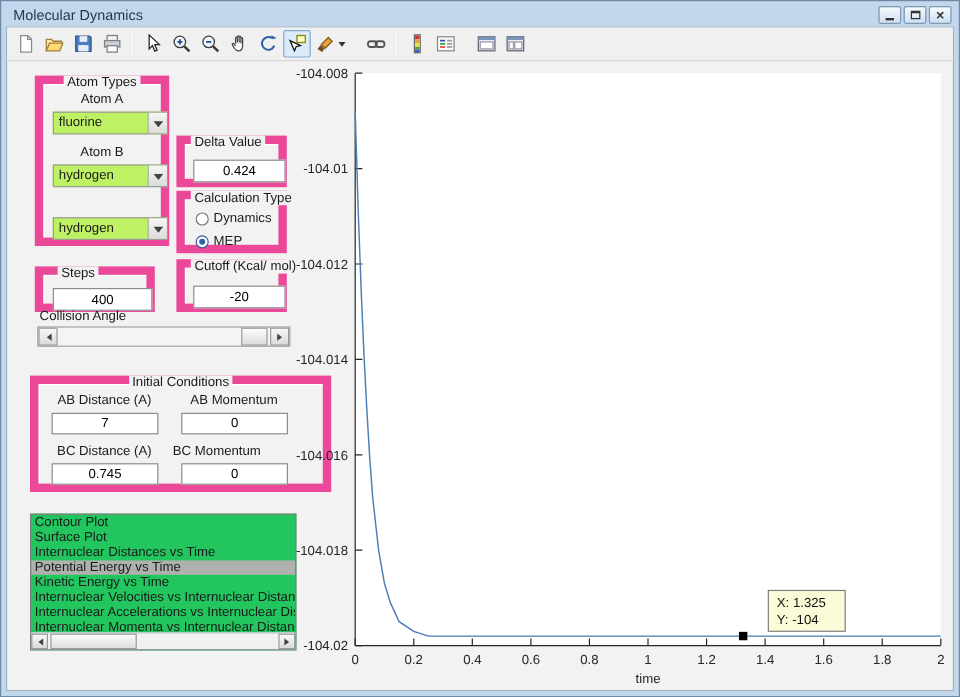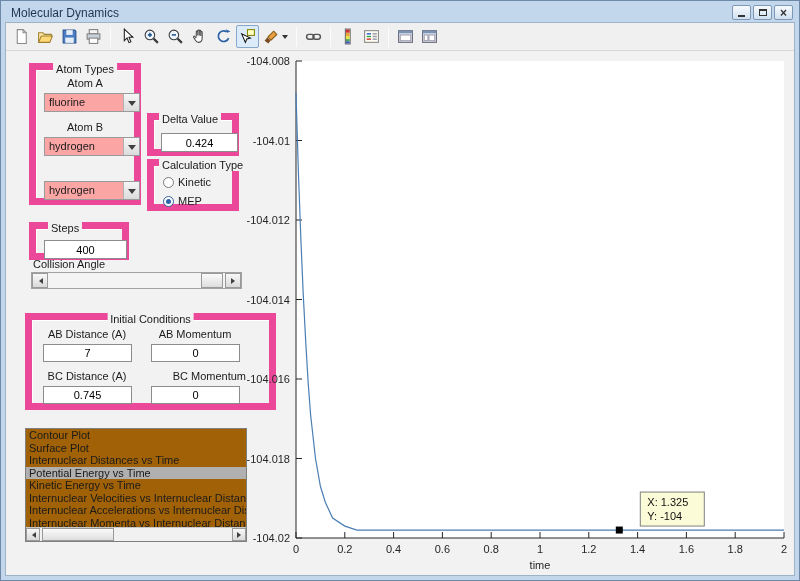--- a/index.html
+++ b/index.html
@@ -23,21 +23,21 @@
   .tbsep { width:1px; height:20px; background:#c8c8c8; border-right:1px solid #fcfcfc; margin:0 4px; }
 
   .group { position:absolute; border:7px solid #ec4899; box-shadow:1px 1px 0 #ffffff inset; }
   .gtitle { position:absolute; top:-7px; background:#f2f2f2; padding:0 3px; white-space:nowrap; }
   .gtitle.centered { left:50%; transform:translateX(-50%); }
   .gtitle.left { left:5px; }
   .gtitle.left-indent { left:12px; }
   .lbl { position:absolute; white-space:nowrap; }
   .cw { left:0; right:0; text-align:center; }
 
-  .combo { position:absolute; height:19px; background:#fca5a5; border:1px solid #9a9a9a; display:flex; align-items:stretch; }
+  .combo { position:absolute; height:19px; background:#bef264; border:1px solid #9a9a9a; display:flex; align-items:stretch; }
   .cval { flex:1; padding:2px 0 0 4px; overflow:hidden; white-space:nowrap; }
   .cbtn { width:16px; border-left:1px solid #b0b0b0; background:linear-gradient(#f6f6f6,#dcdcdc); display:flex; align-items:center; justify-content:center; }
   .cbtn::after { content:""; border:4px solid transparent; border-top:5px solid #404040; margin-top:5px; }
 
   .edit { position:absolute; border:1px solid #8c8c8c; background:#fff; font:11px "Liberation Sans","DejaVu Sans",sans-serif; text-align:center; padding:0; }
 
   .btn { position:absolute; border:1px solid #8f8f8f; border-radius:3px; background:linear-gradient(#fcfcfc,#e8e8e8);
          box-shadow:1px 1px 2px rgba(0,0,0,0.18); font-size:11px; display:flex; align-items:center; justify-content:center; }
 
   .radio-row { position:absolute; display:flex; align-items:center; gap:4px; }
@@ -46,21 +46,21 @@
   .rad.on::after { content:""; position:absolute; left:2px; top:2px; width:5px; height:5px; border-radius:50%; background:#2a62ad; }
 
   .hscroll { position:absolute; border:1px solid #a2a2a2; background:#f4f4f4; }
   .sbtn { position:absolute; top:0; bottom:0; width:16px; background:linear-gradient(#f8f8f8,#dadada); border:1px solid #9a9a9a;
           display:flex; align-items:center; justify-content:center; }
   .sbtn.l { left:0; } .sbtn.r { right:0; }
   .tri-l { width:0; height:0; border:3px solid transparent; border-right:4px solid #404040; margin-right:2px; }
   .tri-r { width:0; height:0; border:3px solid transparent; border-left:4px solid #404040; margin-left:2px; }
   .thumb { position:absolute; top:0; bottom:0; background:linear-gradient(#fbfbfb,#dedede); border:1px solid #9a9a9a; }
 
-  .listbox { position:absolute; background:#a16207; border:1px solid #7f7f7f; }
+  .listbox { position:absolute; background:#22c55e; border:1px solid #7f7f7f; }
   .lb-items { position:absolute; left:0; right:0; top:0; bottom:14px; overflow:hidden; }
   .lb-item { height:12.5px; line-height:12.5px; padding-left:3px; white-space:nowrap; overflow:hidden; }
   .lb-item.sel { background:#b0b0b0; }
   .lb-scroll { position:absolute; left:0; right:0; bottom:0; height:14px; background:#f1f1f1; border-top:1px solid #c9c9c9; }
   .lb-scroll .sbtn { width:14px; }
   svg text { font-family:"Liberation Sans","DejaVu Sans",sans-serif; }
 </style>
 </head>
 <body>
 
@@ -224,53 +224,57 @@
 
   <div class="group" style="left:146px;top:112px;width:92px;height:43px">
     <span class="gtitle left">Delta Value</span>
     <input class="edit" style="left: 7px; top: 13px; width: 77px; height: 19px;" value="0.424">
   </div>
 
   <div class="group" style="left:146px;top:158px;width:92px;height:52px">
     <span class="gtitle left">Calculation Type</span>
     <div class="radio-row" style="left:9px;top:10px">
       <span class="rad"></span>
-      <span>Kinetic</span>
+      <span>Dynamics</span>
     </div>
     <div class="radio-row" style="left:9px;top:29px">
       <span class="rad on"></span>
       <span>MEP</span>
     </div>
   </div>
 
   <div class="group" style="left:28px;top:221px;width:100px;height:38px">
     <span class="gtitle left-indent">Steps</span>
     <input class="edit" style="left: 8px; top: 11px; width: 83px; height: 19px;" value="400">
   </div>
 
+  <div class="group" style="left:146px;top:215px;width:92px;height:44px">
+    <span class="gtitle left">Cutoff (Kcal/ mol)</span>
+    <input class="edit" style="left: 7px; top: 15px; width: 77px; height: 19px;" value="-20">
+  </div>
 
   <div class="lbl" style="left:32px;top:257px">Collision Angle</div>
   <div class="hscroll" style="left:30px;top:271px;width:211px;height:17px">
     <span class="sbtn l">
         <span class="tri-l"></span>
       </span>
     <span class="thumb" style="right:18px;width:22px"></span>
     <span class="sbtn r">
         <span class="tri-r"></span>
       </span>
   </div>
 
   <div class="group" style="left:24px;top:312px;width:251px;height:97px">
     <span class="gtitle centered">Initial Conditions</span>
     <div class="lbl" style="left:4px;top:8px;width:102px;text-align:center">AB Distance (A)</div>
     <div class="lbl" style="left:112px;top:8px;width:102px;text-align:center">AB Momentum</div>
     <input class="edit" style="left: 11px; top: 24px; width: 89px; height: 18px;" value="7">
     <input class="edit" style="left: 119px; top: 24px; width: 89px; height: 18px;" value="0">
     <div class="lbl" style="left:4px;top:50px;width:102px;text-align:center">BC Distance (A)</div>
-    <div class="lbl" style="left:112px;top:50px;width:102px;text-align:right">BC Momentum</div>
+    <div class="lbl" style="left:112px;top:50px;width:102px;text-align:left">BC Momentum</div>
     <input class="edit" style="left: 11px; top: 66px; width: 89px; height: 18px;" value="0.745">
     <input class="edit" style="left: 119px; top: 66px; width: 89px; height: 18px;" value="0">
   </div>
 
   <div class="listbox" style="left:24px;top:427px;width:222px;height:114px">
     <div class="lb-items">
         <div class="lb-item">Contour Plot</div>
         <div class="lb-item">Surface Plot</div>
         <div class="lb-item">Internuclear Distances vs Time</div>
         <div class="lb-item sel">Potential Energy vs Time</div>

